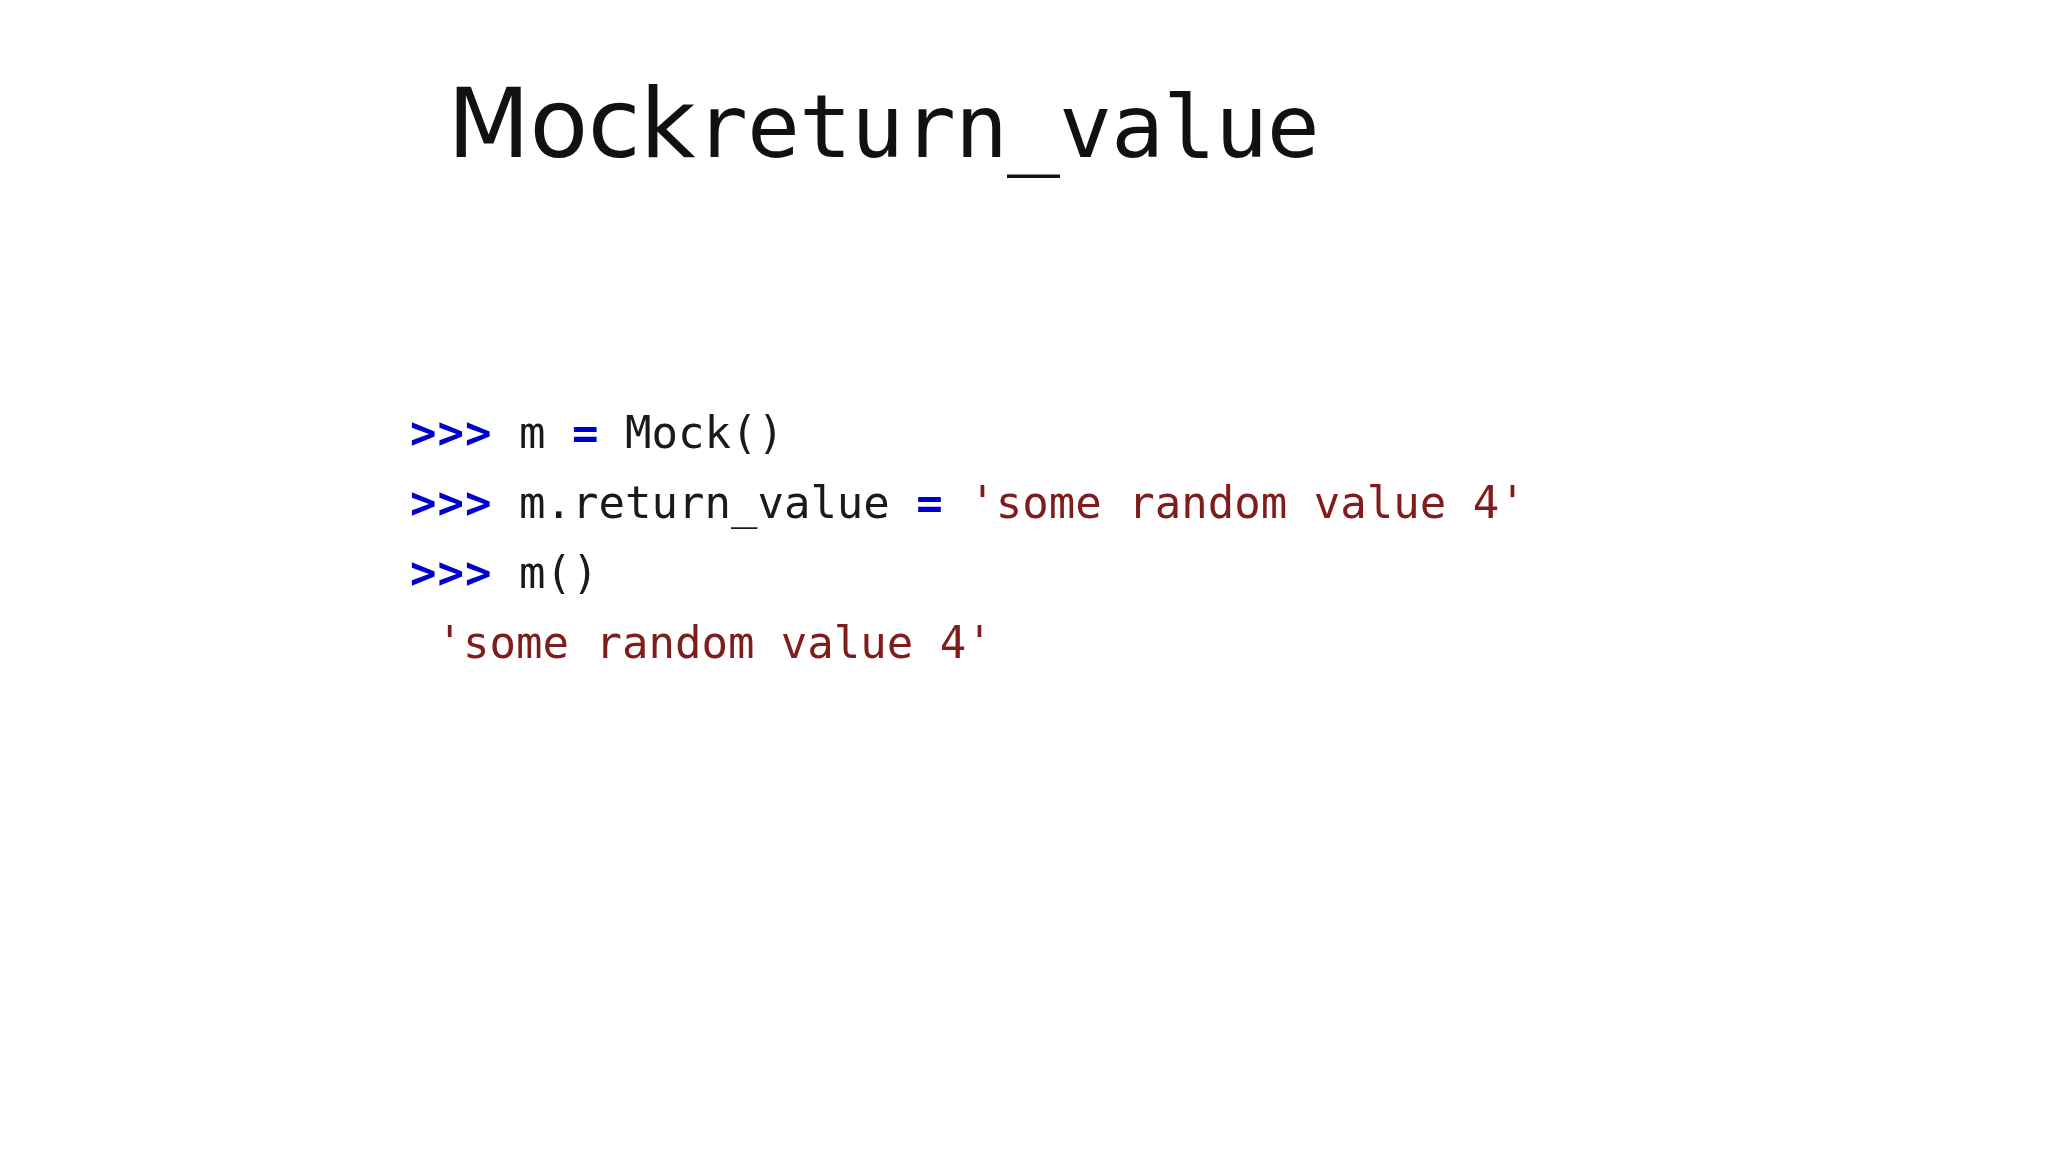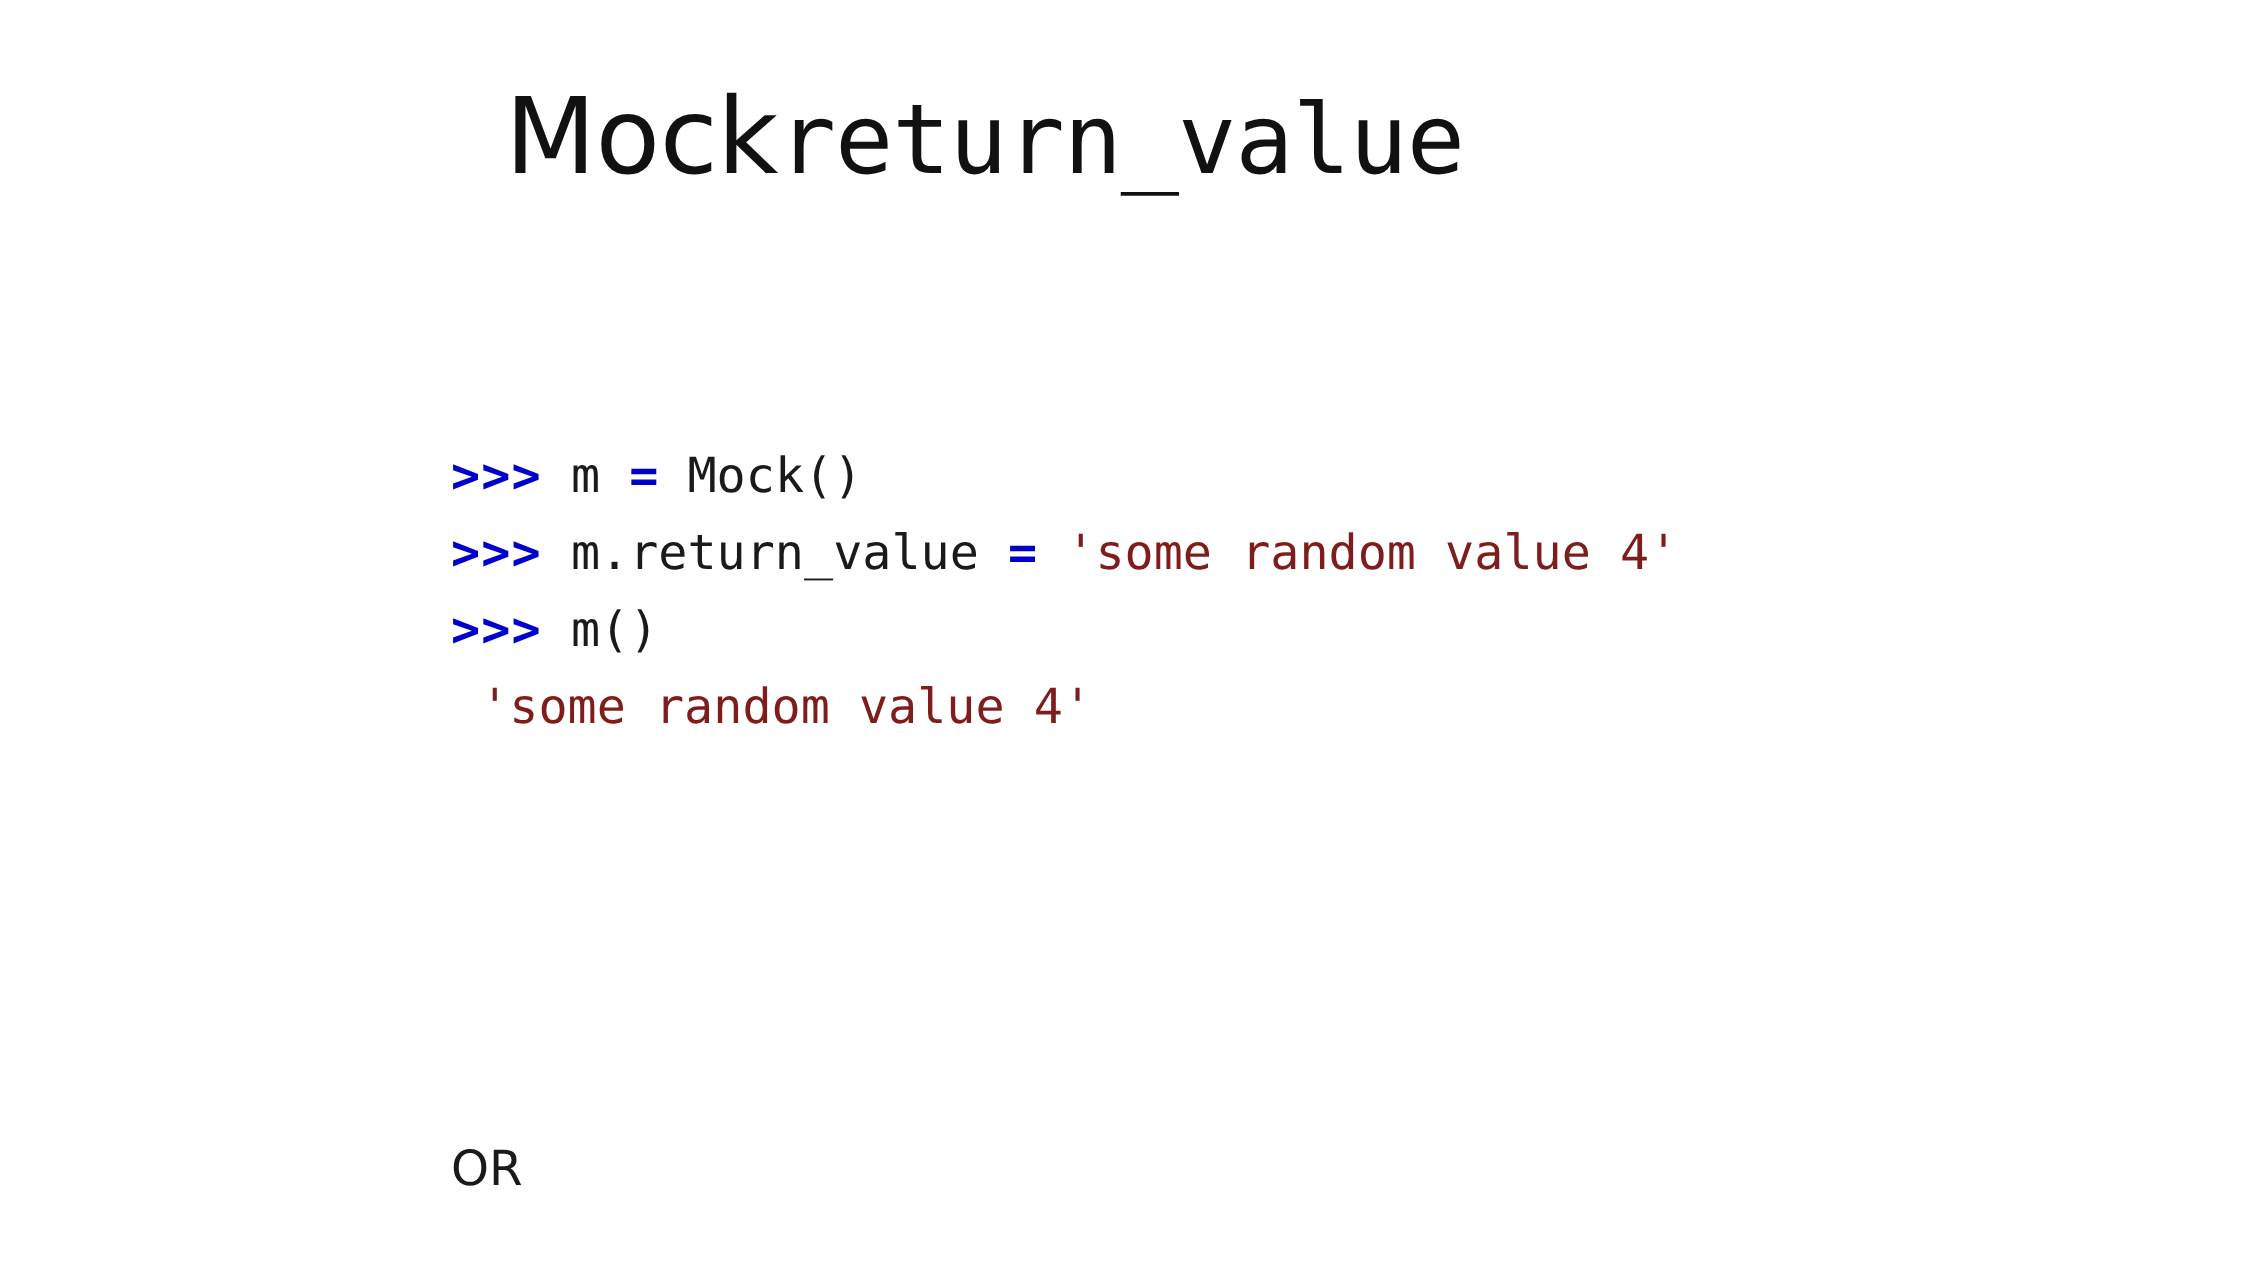--- a/index.html
+++ b/index.html
@@ -18,21 +18,21 @@
   .slide {
     position: relative;
     width: 2048px;
     height: 1152px;
     background: #ffffff;
   }
 
   
   .slide-title {
     position: absolute;
-    left: 12px;
+    left: 0;
     top: 72px;
     width: 1880px;
     text-align: center;
     white-space: nowrap;
     color: #111111;
     font-size: 96px;
     line-height: 1.1;
     font-weight: 400;
     letter-spacing: -0.5px;
     padding-right: 114px;
@@ -86,18 +86,17 @@
 
 <div class="slide">
 
   <div class="slide-title">
     <span class="title-word">Mock</span><span class="title-code">return_value</span>
   </div>
 
   <div class="code-block">
     <div id="block1"><div class="code-line"><span class="tok-prompt">&gt;&gt;&gt;</span><span class="tok-plain"> </span><span class="tok-name">m</span><span class="tok-plain"> </span><span class="tok-op">=</span><span class="tok-plain"> </span><span class="tok-name">Mock()</span></div><div class="code-line"><span class="tok-prompt">&gt;&gt;&gt;</span><span class="tok-plain"> </span><span class="tok-name">m.return_value</span><span class="tok-plain"> </span><span class="tok-op">=</span><span class="tok-plain"> </span><span class="tok-str">'some random value 4'</span></div><div class="code-line"><span class="tok-prompt">&gt;&gt;&gt;</span><span class="tok-plain"> </span><span class="tok-name">m()</span></div><div class="code-line"><span class="tok-str"> 'some random value 4'</span></div></div>
     <div class="code-line blank">&nbsp;</div>
-    <div class="code-line"><span class="or-text">OR</span></div>
     
     
   </div>
 
 </div>
 
 </body></html>

